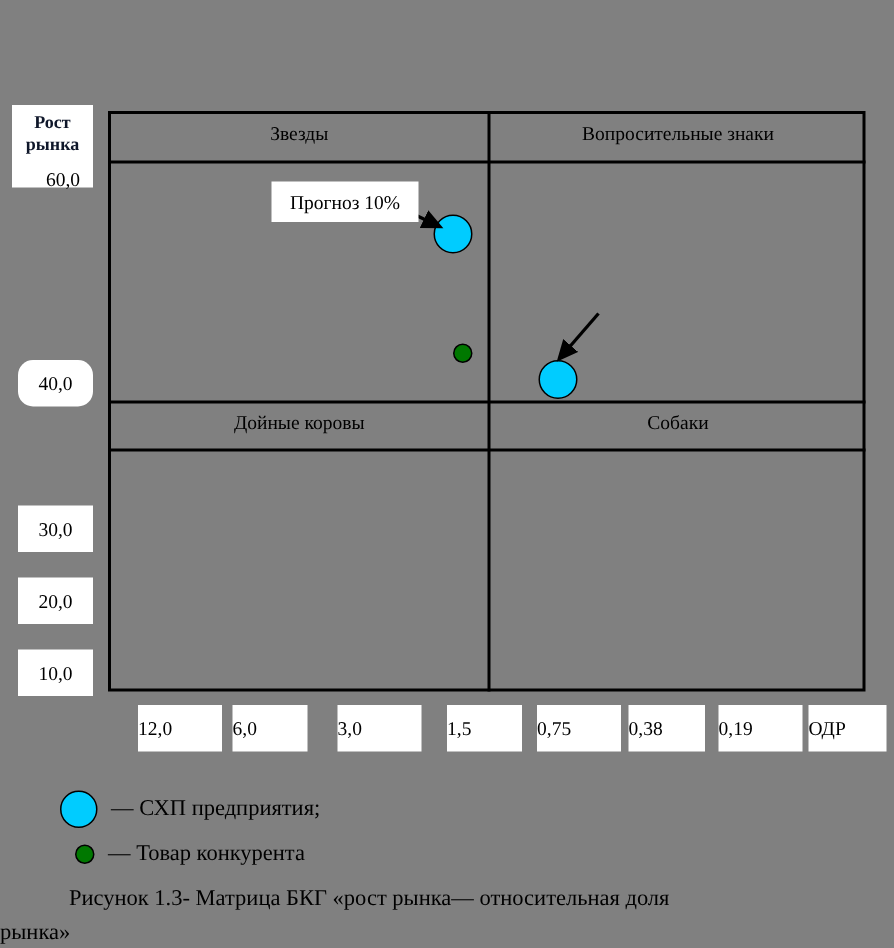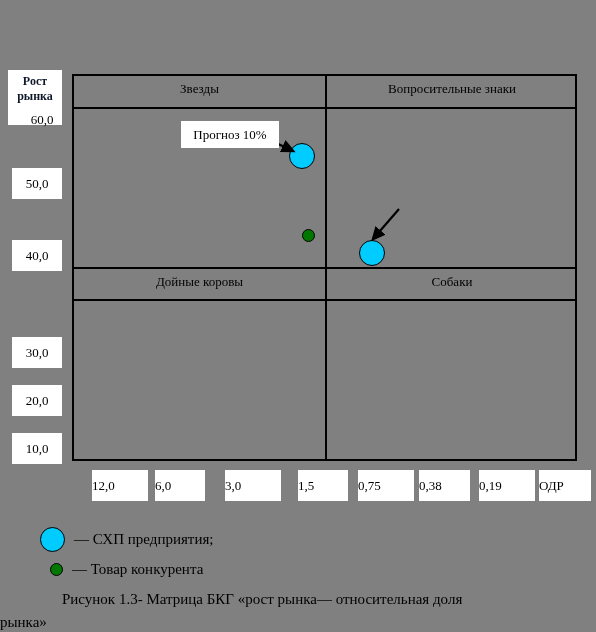--- a/index.html
+++ b/index.html
@@ -86,21 +86,21 @@
     top: 74px;
     width: 54px;
     text-align: center;
     font-size: 12px;
     line-height: 15px;
     font-weight: bold;
     color: #0f172a;
   }
   .ylab-60 { left: 22px; top: 112px; width: 40px; height: 16px; line-height: 16px; background: transparent; }
   .ylab-50 { left: 12px; top: 168px; width: 50px; height: 31px; line-height: 31px; }
-  .ylab-40 { left: 12px; top: 240px; width: 50px; height: 31px; line-height: 31px; }
+  .ylab-40 { left: 12px; top: 240px; width: 50px; height: 31px; line-height: 31px; border-radius: 10px; }
   .ylab-30 { left: 12px; top: 337px; width: 50px; height: 31px; line-height: 31px; }
   .ylab-20 { left: 12px; top: 385px; width: 50px; height: 31px; line-height: 31px; }
   .ylab-10 { left: 12px; top: 433px; width: 50px; height: 31px; line-height: 31px; }
 
   
   .xrow {
     position: absolute;
     left: 92px;
     top: 470px;
     width: 500px;
@@ -204,21 +204,21 @@
   
   .caption {
     position: absolute;
     left: 0px;
     top: 588px;
     width: 596px;
     font-size: 15px;
     line-height: 23px;
     color: #000;
   }
-  .caption-line-1 { position: absolute; left: 46px; top: 0px;  white-space: nowrap; margin-left: 16px; }
+  .caption-line-1 { position: absolute; left: 46px; top: 0px;  white-space: nowrap; }
   .caption-line-2 { position: absolute; left: 0px;  top: 23px; white-space: nowrap; }
 </style>
 </head>
 <body>
 
 <div class="stage">
 
   <div class="matrix-frame"></div>
   <div class="hline hline-1"></div>
   <div class="hline hline-2"></div>
@@ -229,21 +229,20 @@
   <div class="quad-label quad-questions">Вопросительные знаки</div>
   <div class="quad-label quad-cows">Дойные коровы</div>
   <div class="quad-label quad-dogs">Собаки</div>
 
   <div class="ytitle-box"></div>
   <div class="ytitle-text">
     <span>Рост</span><br>
     <span>рынка</span>
   </div>
   <div class="ybox ylab-60">60,0</div>
-  <div class="ybox ylab-50">50,0</div>
   <div class="ybox ylab-40">40,0</div>
   <div class="ybox ylab-30">30,0</div>
   <div class="ybox ylab-20">20,0</div>
   <div class="ybox ylab-10">10,0</div>
 
   <div class="xrow">
     <div class="xbox xbox-0">12,0</div>
     <div class="xbox xbox-1">6,0</div>
     <div class="xbox xbox-2">3,0</div>
     <div class="xbox xbox-3">1,5</div>

